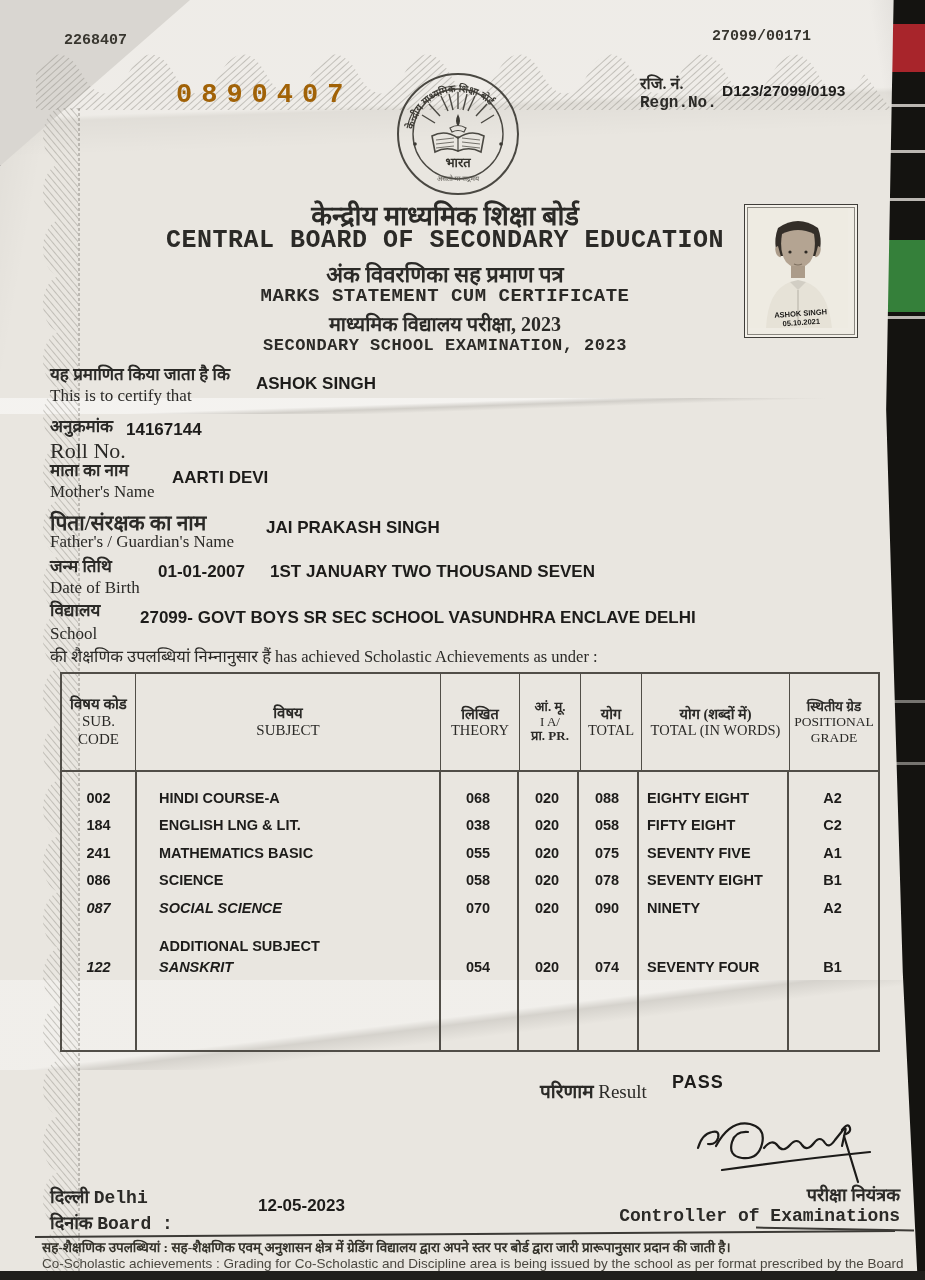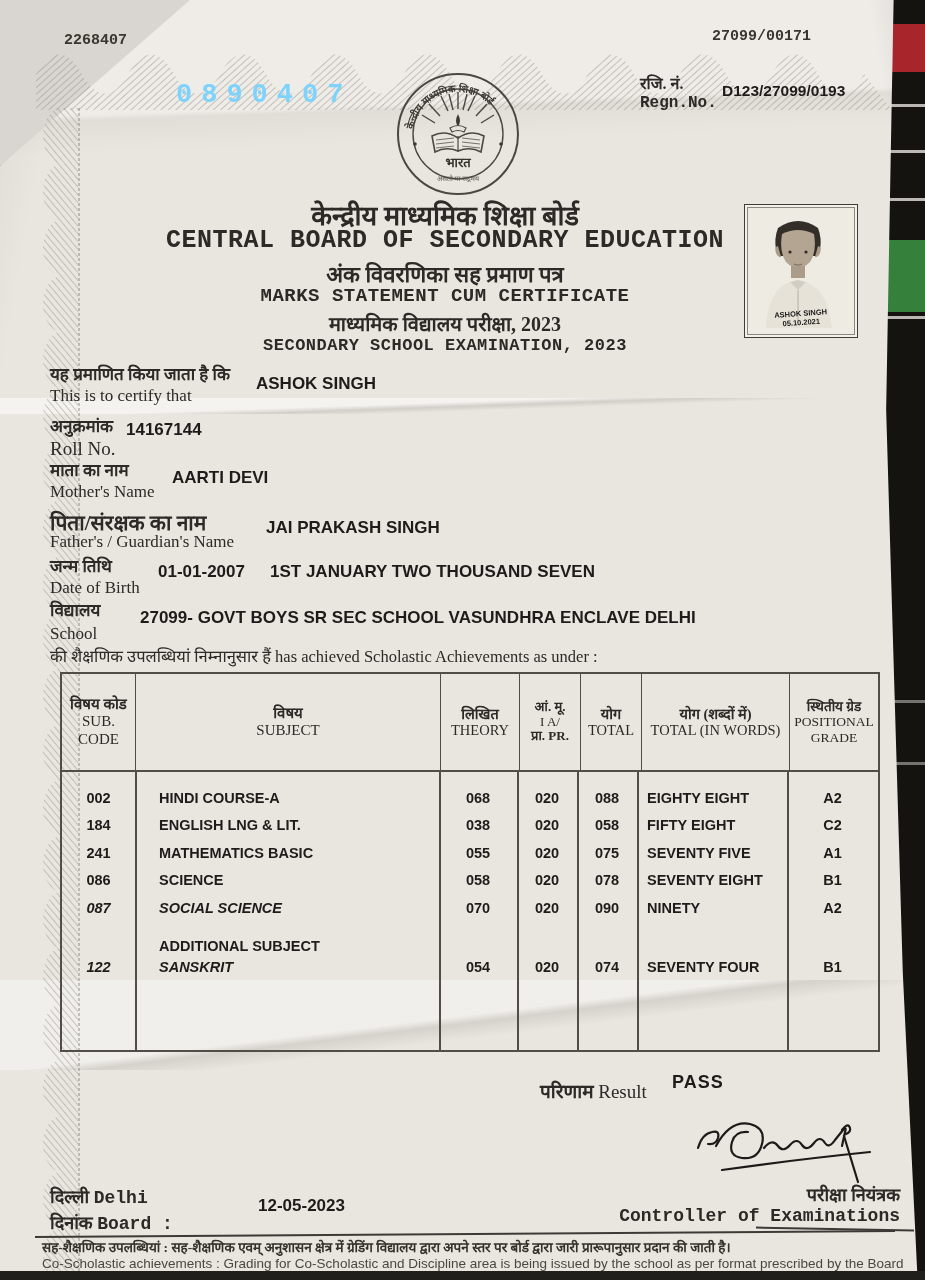--- a/index.html
+++ b/index.html
@@ -130,21 +130,21 @@
       c-20 9 -20 47 0 56 c-20 9 -20 47 0 56 c-20 9 -20 47 0 56 c-20 9 -20 47 0 56
       c-20 9 -20 47 0 56 c-20 9 -20 47 0 56 c-20 9 -20 47 0 56 c-20 9 -20 47 0 56
       c-20 9 -20 47 0 56 c-20 9 -20 47 0 56 c-20 9 -20 47 0 56 c-20 9 -20 47 0 56
       c-20 9 -20 47 0 52 L54 1172 L54 0 Z" fill="url(#hatchL)" opacity="0.6"></path>
     <line x1="55" y1="0" x2="55" y2="1172" stroke="#6a675f" stroke-width="1" stroke-dasharray="3 2" opacity="0.7"></line>
   </svg>
 </div>
 
 <div class="t sans b" style="left:64px;top:32px;font-size:15px;color:#38362f">2268407</div>
 <div class="t sans b" style="left:712px;top:28px;font-size:15px;color:#38362f">27099/00171</div>
-<div class="t mono" style="left:176px;top:80px;font-size:27px;font-weight:600;letter-spacing:9px;color:#7dd3fc">0890407</div>
+<div class="t mono" style="left:176px;top:80px;font-size:27px;font-weight:600;letter-spacing:9px;color:#a16207">0890407</div>
 
 <div class="t hi" style="left:640px;top:72px;font-size:16px">रजि. नं.</div>
 <div class="t b" style="left:640px;top:94px;font-size:16px">Regn.No.</div>
 <div class="t val" style="left:722px;top:82px;font-size:15.5px">D123/27099/0193</div>
 
 <div style="position:absolute;left:392px;top:64px">
   <svg width="132" height="134" viewBox="0 0 132 134">
     <defs>
         <path id="ringArc" d="M 20 74 A 46 46 0 1 1 112 74"></path>
       </defs>
@@ -209,21 +209,21 @@
       <span>05.10.2021</span>
     </div>
   </div>
 </div>
 
 <div class="t hi" style="left:50px;top:362px;font-size:17px">यह प्रमाणित किया जाता है कि</div>
 <div class="t" style="left:50px;top:386px;font-size:17px">This is to certify that</div>
 <div class="t val" style="left:256px;top:374px;font-size:17px">ASHOK SINGH</div>
 
 <div class="t hi" style="left:50px;top:414px;font-size:17px">अनुक्रमांक</div>
-<div class="t" style="left:50px;top:438px;font-size:19px">Roll No.</div>
+<div class="t" style="left:50px;top:438px;font-size:22px">Roll No.</div>
 <div class="t val" style="left:126px;top:420px;font-size:17px">14167144</div>
 
 <div class="t hi" style="left:50px;top:458px;font-size:17px">माता का नाम</div>
 <div class="t" style="left:50px;top:482px;font-size:17px">Mother's Name</div>
 <div class="t val" style="left:172px;top:468px;font-size:17px">AARTI DEVI</div>
 
 <div class="t hi" style="left:50px;top:508px;font-size:21px">पिता/संरक्षक का नाम</div>
 <div class="t" style="left:50px;top:532px;font-size:17px">Father's / Guardian's Name</div>
 <div class="t val" style="left:266px;top:518px;font-size:17px">JAI PRAKASH SINGH</div>
 

